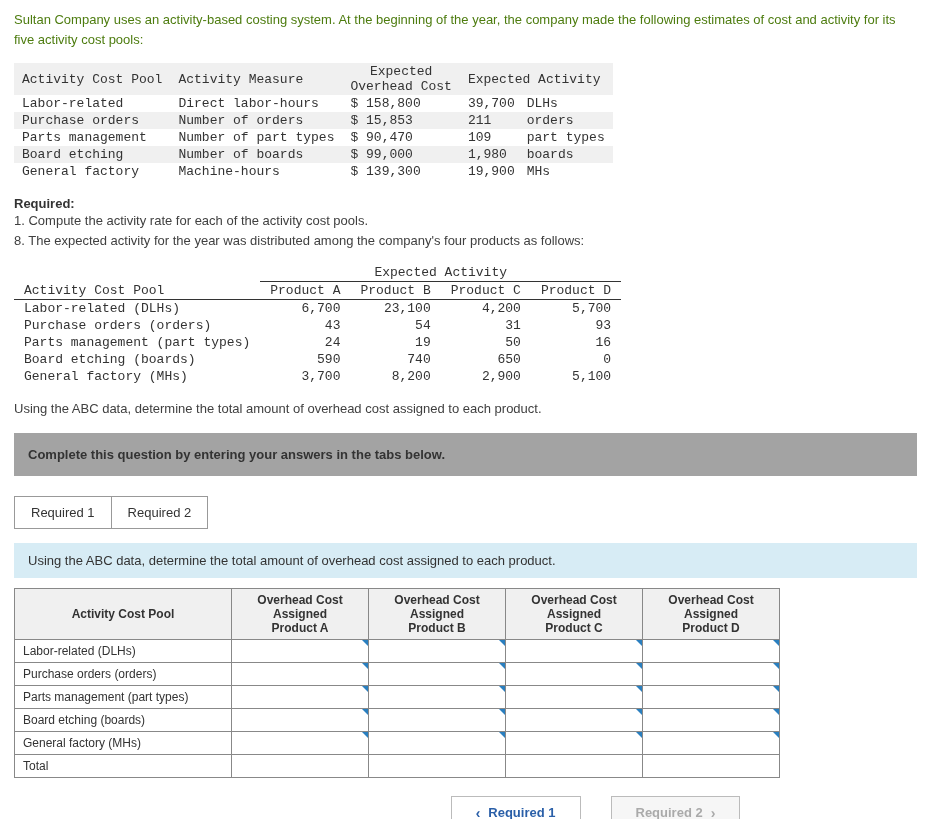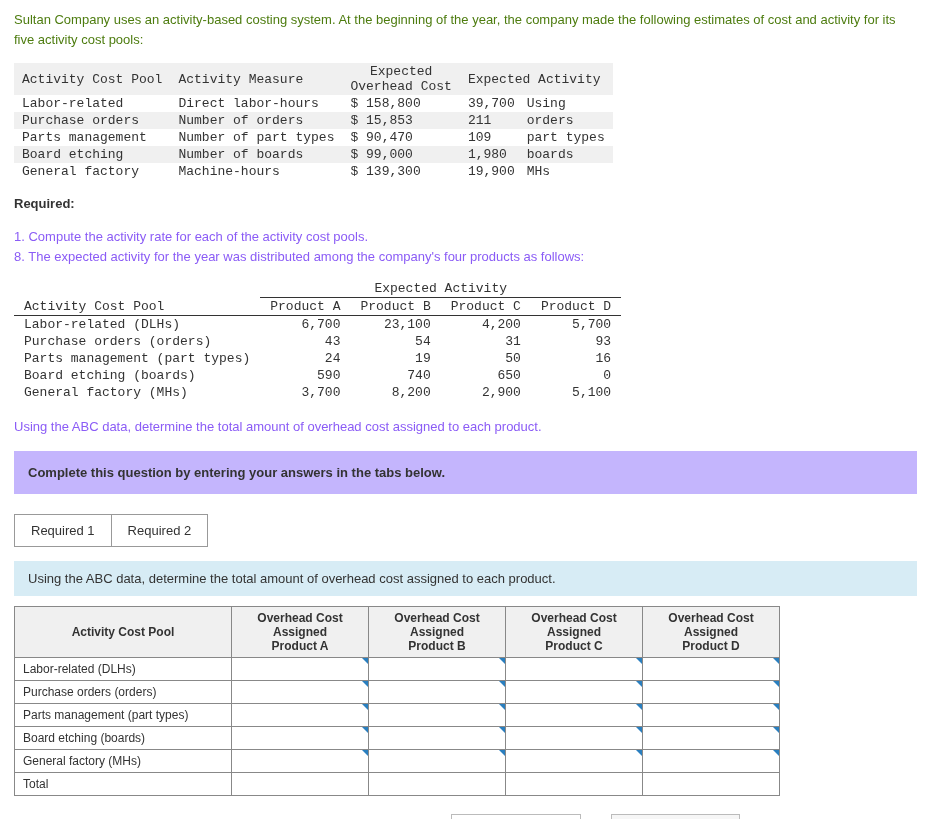--- a/index.html
+++ b/index.html
@@ -12,30 +12,30 @@
     background: #fff;
   }
   .intro { color: #4d7c0f; line-height: 1.5; margin-bottom: 14px; }
   .mono { font-family: "Courier New", Courier, monospace; font-size: 13px; }
   .shaded-row td, .shaded-row th { background: #f0f0f0; }
   table.t1 { border-collapse: collapse; margin-bottom: 16px; }
   table.t1 td, table.t1 th { padding: 1px 8px; font-weight: normal; text-align: left; }
   table.t1 .num { }
   table.t1 .unit { text-align: left; padding-left: 4px; }
   .section-head { font-weight: bold; margin-top: 10px; }
-  .req-text { color: #8b5cf6; line-height: 1.5; margin-bottom: 14px; margin-top: 16px; }
+  .req-text { color: #404040; line-height: 1.5; margin-bottom: 14px; }
 
   table.t2 { border-collapse: collapse; margin-bottom: 14px; }
   table.t2 th { font-weight: normal; }
   table.t2 td, table.t2 th { padding: 1px 10px; text-align: left; }
   table.t2 .num { text-align: right; }
   table.t2 .bt { border-top: 1px solid #333; }
   table.t2 .groupline { border-bottom: 1px solid #333; text-align: center; }
 
-  .complete-bar { background: #c4b5fd; padding: 14px 14px; margin: 12px 0 20px 0; font-weight: bold; color: #333; }
+  .complete-bar { background: #a3a3a3; padding: 14px 14px; margin: 12px 0 20px 0; font-weight: bold; color: #333; }
 
   .tabs { display: flex; gap: 0; margin-bottom: 0; }
   .tab {
     border: 1px solid #999; padding: 8px 16px; font-size: 13px; color: #333;
     background: #fff; cursor: pointer; user-select: none;
   }
   .tab + .tab { border-left: none; }
   .tab.active { background: #fff; }
 
   .tabpanel-instr {
@@ -72,21 +72,21 @@
     <th>Activity Cost Pool</th>
     <th>Activity Measure</th>
     <th style="text-align:center">Expected<br>Overhead Cost</th>
     <th colspan="2">Expected Activity</th>
   </tr>
   <tr>
     <td>Labor-related</td>
     <td>Direct labor-hours</td>
     <td class="num">$ 158,800</td>
     <td class="num">39,700</td>
-    <td class="unit">Using</td>
+    <td class="unit">DLHs</td>
   </tr>
   <tr class="shaded-row">
     <td>Purchase orders</td>
     <td>Number of orders</td>
     <td class="num">$ 15,853</td>
     <td class="num">211</td>
     <td class="unit">orders</td>
   </tr>
   <tr>
     <td>Parts management</td>

